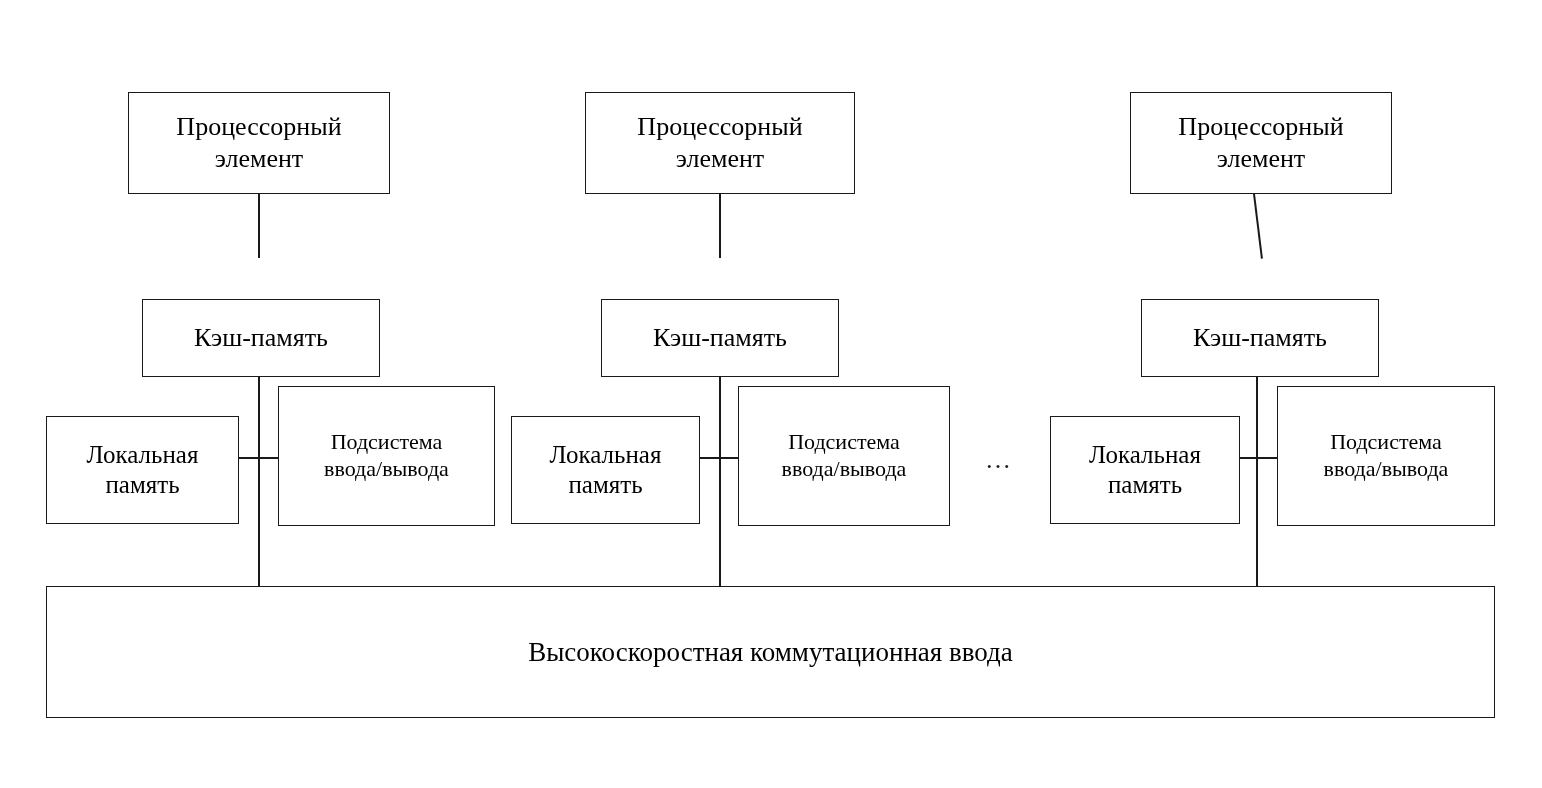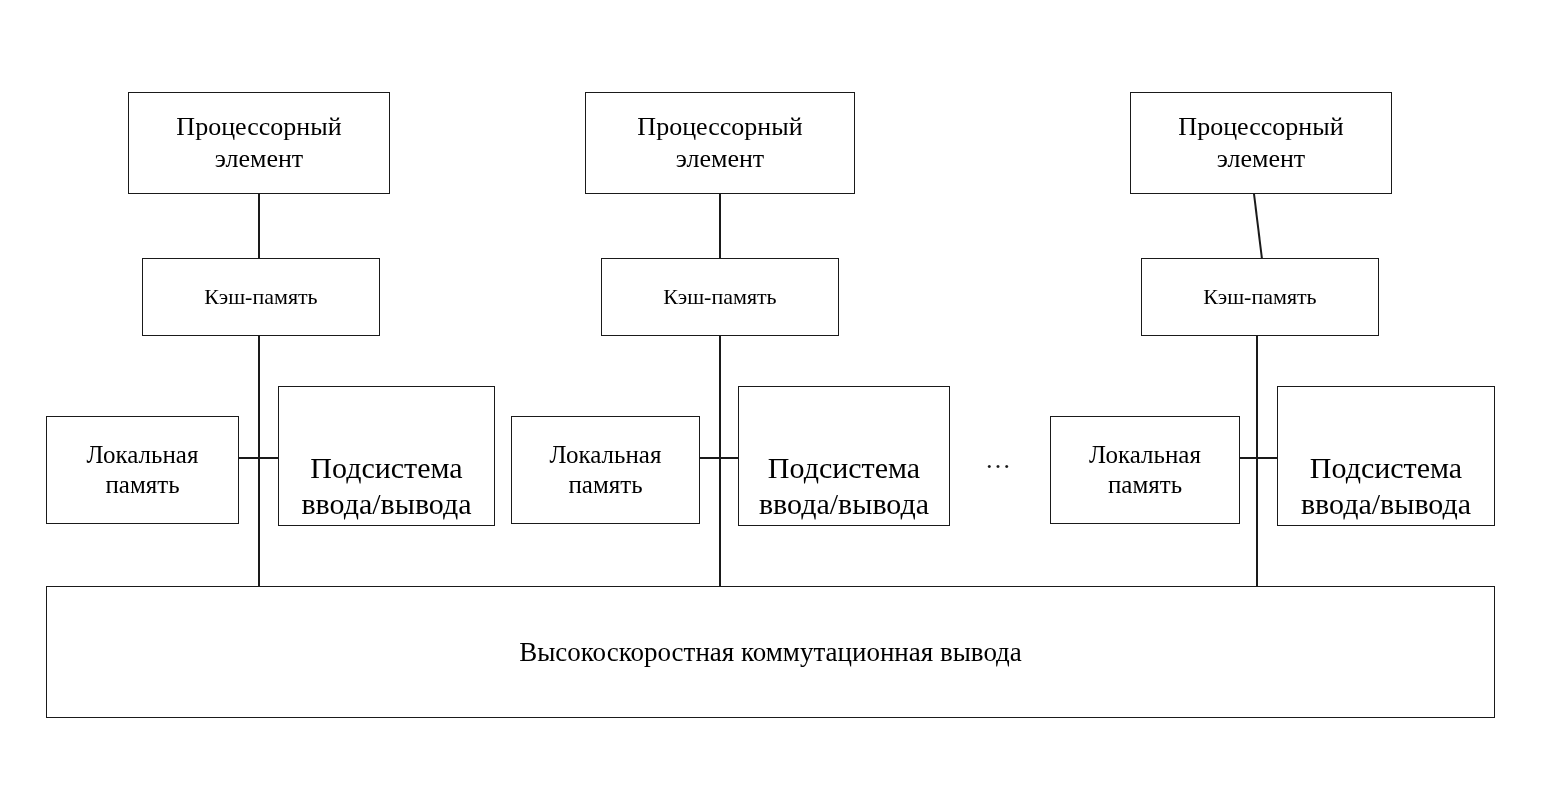--- a/index.html
+++ b/index.html
@@ -22,30 +22,30 @@
     position: absolute;
     box-sizing: border-box;
     border: 1.6px solid #1a1a1a;
     background: #ffffff;
     display: flex;
     align-items: center;
     justify-content: center;
     text-align: center;
     line-height: 1.22;
     z-index: 3;
-    padding: 2px 4px;
+    padding: 11px 4px;
   }
   .box .label {
     display: block;
     white-space: pre-line;
   }
   .pe { font-size: 26px; }
-  .cache { font-size: 22px; }
+  .cache { font-size: 26px; margin-top: 41px; }
   .local { font-size: 25px; margin-top: 12px; }
-  .io { font-size: 30px; align-items: flex-end; }
+  .io { font-size: 22px; }
   .bus { font-size: 27px; }
   .line {
     position: absolute;
     background: #1a1a1a;
     z-index: 1;
   }
   .vline { width: 1.8px; }
   .hline { height: 1.8px; }
   .slant {
     position: absolute;
@@ -138,16 +138,16 @@
   </div>
 
   <div class="box io" style="left:1277px; top:386px; width:218px; height:140px;">
     <span class="label">Подсистема
 ввода/вывода</span>
   </div>
 
   <div class="line hline" style="left:1240px; top:457px; width:38px;"></div>
 
   <div class="box bus" style="left:46px; top:586px; width:1449px; height:132px;">
-    <span class="label">Высокоскоростная коммутационная вывода</span>
+    <span class="label">Высокоскоростная коммутационная ввода</span>
   </div>
 
 </div>
 
 </body></html>

